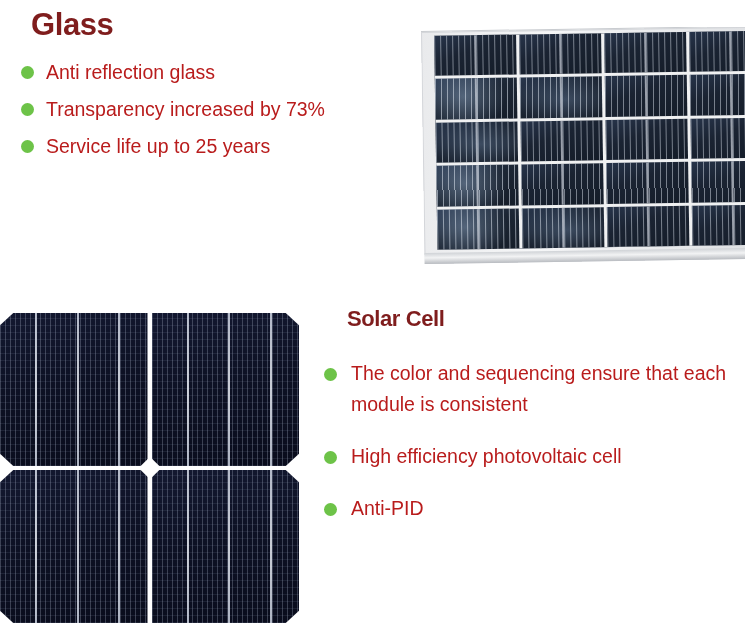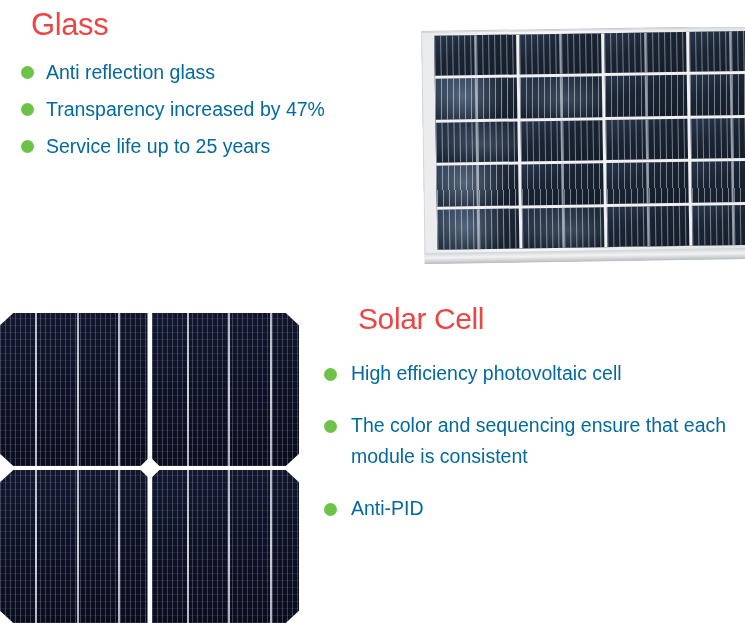--- a/index.html
+++ b/index.html
@@ -13,50 +13,50 @@
     position: relative;
     overflow: hidden;
     font-family: "Liberation Sans", "DejaVu Sans", sans-serif;
     color: #1b1b1b;
     background: #ffffff;
   }
 
   
   .heading {
     position: absolute;
-    font-weight: 400;
+    font-weight: 700;
     letter-spacing: -0.4px;
-    color: #ef4444;
+    color: #7f1d1d;
     white-space: nowrap;
   }
   #glass-heading {
     left: 31px;
     top: 6px;
     font-size: 31px;
     line-height: 38px;
   }
   #solarcell-heading {
-    left: 358px;
+    left: 347px;
     top: 300px;
-    font-size: 30px;
+    font-size: 22px;
     line-height: 38px;
   }
 
   
   .bullet-list {
     position: absolute;
     margin: 0;
     padding: 0;
     list-style: none;
   }
   .bullet-item {
     position: relative;
     font-size: 19.5px;
     line-height: 31px;
-    color: #0369a1;
+    color: #b91c1c;
     font-weight: 400;
   }
   .bullet-dot {
     position: absolute;
     width: 13px;
     height: 13px;
     border-radius: 50%;
     background: #6dc348;
     left: 0;
     top: 9px;
@@ -264,21 +264,21 @@
 
 <div class="heading" id="glass-heading">Glass</div>
 
 <ul class="bullet-list" id="glass-list">
   <li class="bullet-item">
     <span class="bullet-dot"></span>
     <span class="bullet-text">Anti reflection glass</span>
   </li>
   <li class="bullet-item">
     <span class="bullet-dot"></span>
-    <span class="bullet-text">Transparency increased by 47%</span>
+    <span class="bullet-text">Transparency increased by 73%</span>
   </li>
   <li class="bullet-item">
     <span class="bullet-dot"></span>
     <span class="bullet-text">Service life up to 25 years</span>
   </li>
 </ul>
 
 <div id="module-photo">
   <div class="module-tilt">
     <div class="module-frame"></div>
@@ -311,25 +311,25 @@
       </div>
     </div>
   </div>
 </div>
 
 <div class="heading" id="solarcell-heading">Solar Cell</div>
 
 <ul class="bullet-list" id="solarcell-list">
   <li class="bullet-item">
     <span class="bullet-dot"></span>
+    <span class="bullet-text">The color and sequencing ensure that each module is consistent</span>
+  </li>
+  <li class="bullet-item">
+    <span class="bullet-dot"></span>
     <span class="bullet-text">High efficiency photovoltaic cell</span>
-  </li>
-  <li class="bullet-item">
-    <span class="bullet-dot"></span>
-    <span class="bullet-text">The color and sequencing ensure that each module is consistent</span>
   </li>
   <li class="bullet-item">
     <span class="bullet-dot"></span>
     <span class="bullet-text"> Anti-PID</span>
   </li>
 </ul>
 
 <div id="cell-photo">
   <div class="cell-grid">
     <div class="pvcell tl">

